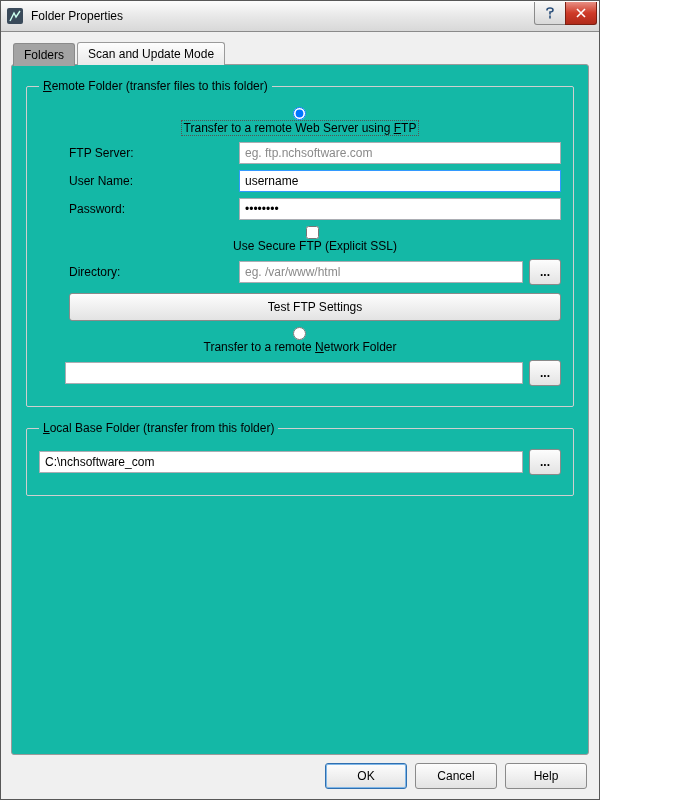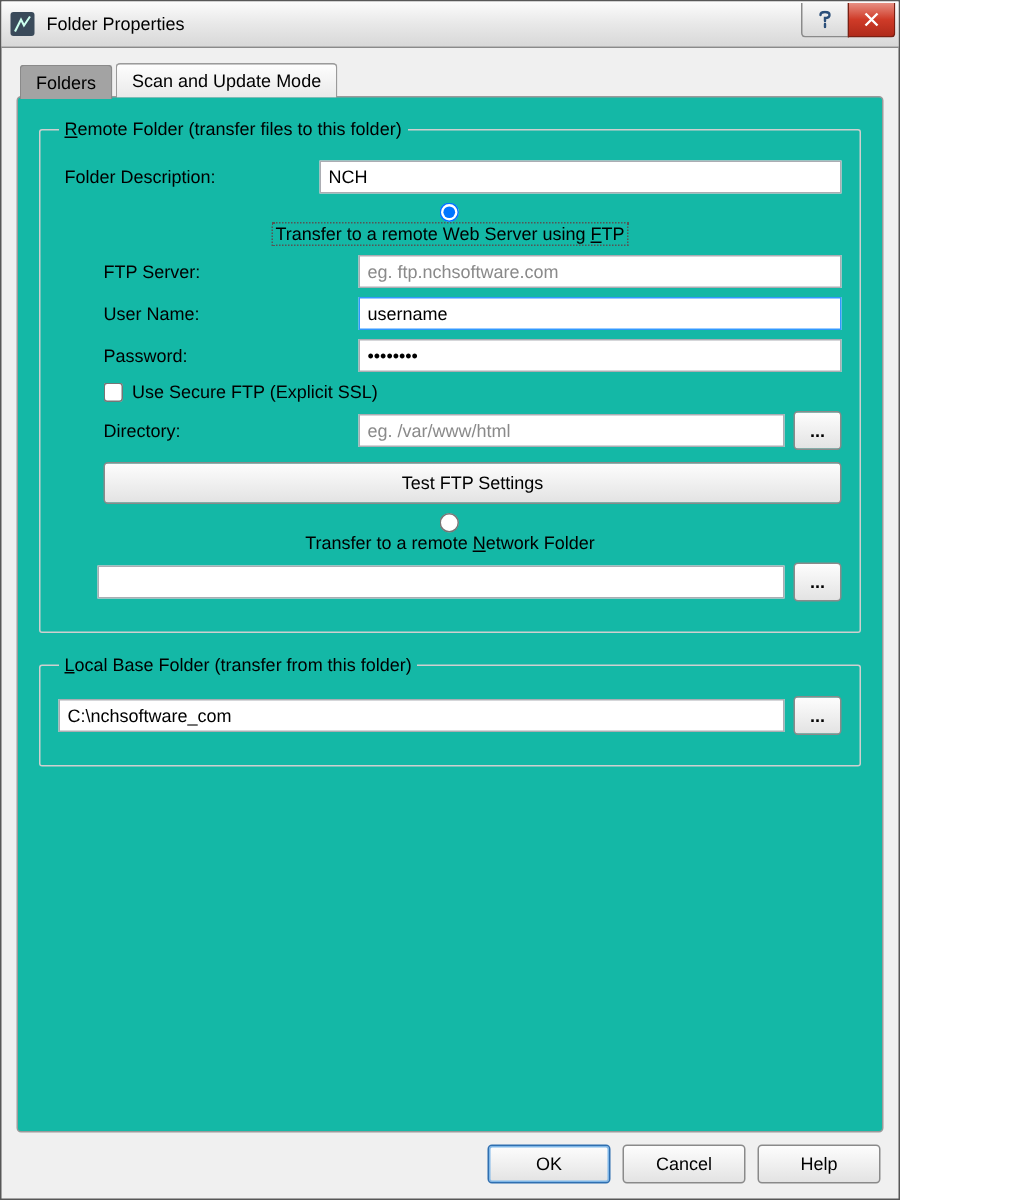--- a/index.html
+++ b/index.html
@@ -22,21 +22,21 @@
   legend{padding:0 4px;font-size:12px;}
   .u{text-decoration:underline;}
   .row{display:flex;align-items:center;margin:6px 0;}
   .row .lbl{width:170px;padding-left:4px;}
   .row .lbl.indent{padding-left:30px;}
   .row input[type=text],.row input[type=password]{flex:1;height:22px;border:1px solid #abadb3;padding:1px 5px;font:inherit;box-sizing:border-box;outline:none;}
   .row input::placeholder{color:#8a8a8a;}
   .radio-row{display:flex;align-items:center;margin:6px 0;flex-direction:column;}
   .radio-row input[type=radio]{margin:0 6px 0 4px;}
   .radio-row .dotted{border:1px dotted #555;padding:0 2px;}
-  .check-row{display:flex;align-items:center;margin:6px 0 6px 30px;}
+  .check-row{display:flex;align-items:center;margin:6px 0 6px 30px;flex-direction:column;}
   .check-row input[type=checkbox]{margin:0 6px 0 0;}
   .browse-btn{width:30px;height:24px;margin-left:6px;border:1px solid #8a8a8a;border-radius:3px;background:linear-gradient(to bottom,#fdfdfd,#e3e3e3);cursor:default;font-weight:bold;display:flex;align-items:center;justify-content:center;}
   .big-btn{height:26px;border:1px solid #8a8a8a;border-radius:3px;background:linear-gradient(to bottom,#fdfdfd,#e3e3e3);cursor:default;display:flex;align-items:center;justify-content:center;margin:8px 0 4px 0;}
   .footer{display:flex;justify-content:flex-end;gap:8px;padding:8px 2px 2px 2px;text-align:center;}
   .dlgbtn{width:80px;height:24px;border:1px solid #8a8a8a;border-radius:3px;background:linear-gradient(to bottom,#fdfdfd,#e3e3e3);cursor:default;display:flex;align-items:center;justify-content:center;}
   .dlgbtn.default{border:1px solid #2f6fb0;box-shadow:inset 0 0 0 1px #7fb7e8;}
 </style>
 </head>
 <body>
 
@@ -66,24 +66,20 @@
     <div class="tabs-wrap">
       <div class="tabstrip">
         <div class="tab active">Folders</div>
         <div class="tab">Scan and Update Mode</div>
       </div>
       <div class="tabpanel">
 
         <fieldset>
           <legend><span class="u">R</span><span>emote Folder (transfer files to this folder)</span></legend>
 
-          <div class="row">
-            <span class="lbl">Folder Description:</span>
-            <input type="text" value="NCH" style="">
-          </div>
 
           <div class="radio-row">
             <input type="radio" name="transfer" checked="" style="">
             <span class="dotted"><span>Transfer to a remote Web Server using </span><span class="u">F</span><span>TP</span></span>
           </div>
 
           <div class="row">
             <span class="lbl indent">FTP Server:</span>
             <input type="text" placeholder="eg. ftp.nchsoftware.com" style="">
           </div>

